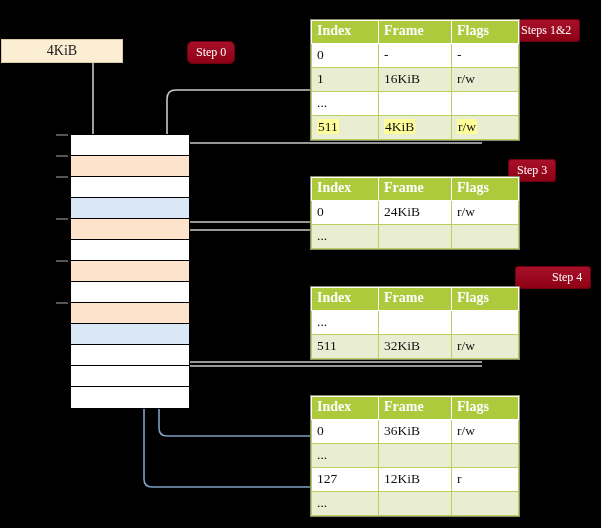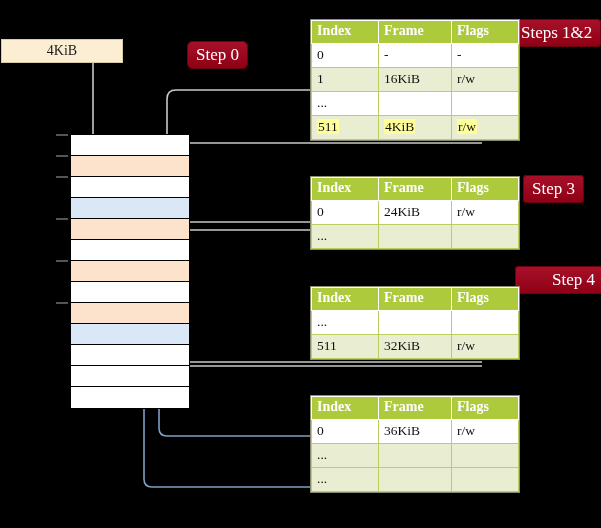--- a/index.html
+++ b/index.html
@@ -20,21 +20,21 @@
     left: 0; top: 0;
     width: 601px; height: 528px;
   }
 
   
   .step-badge {
     position: absolute;
     background: #9b0a1e;
     background: linear-gradient(180deg,#a8112a 0%, #8d0014 100%);
     color: #ffffff;
-    font-size: 17px;
+    font-size: 12px;
     line-height: 1;
     padding: 5px 9px 6px 9px;
     border-radius: 4px;
     white-space: nowrap;
     text-align: left;
     box-shadow: 0 0 0 1px #6d0010 inset;
   }
 
   
   .page-box {
@@ -181,21 +181,21 @@
       <div class="tick" style="left: 56px; top: 155px; position: absolute;"></div>
       <div class="tick" style="left: 56px; top: 176px; position: absolute;"></div>
       <div class="tick" style="left: 56px; top: 218px; position: absolute;"></div>
       <div class="tick" style="left: 56px; top: 260px; position: absolute;"></div>
       <div class="tick" style="left: 56px; top: 302px; position: absolute;"></div>
     </div>
 
   <div id="badges">
       <div class="step-badge" style="left: 187px; top: 41px; border-radius: 6px;">Step 0</div>
       <div class="step-badge" style="left: 512px; top: 19px;">Steps 1&amp;2</div>
-      <div class="step-badge" style="left: 523px; top: 159px; margin-top: 16px;">Step 3</div>
+      <div class="step-badge" style="left: 508px; top: 159px;">Step 3</div>
       <div class="step-badge" style="left: 515px; top: 266px; padding-left: 37px;">Step 4</div>
     </div>
 
   <div id="tables">
       <table class="pt" style="left: 311px; top: 20px; width: 169px;">
         <thead>
           <tr>
             <th class="col-index">Index</th>
             <th class="col-frame">Frame</th>
             <th class="col-flags">Flags</th>
@@ -278,20 +278,25 @@
           <tr>
             <td class="col-index">0</td>
             <td class="col-frame">36KiB</td>
             <td class="col-flags">r/w</td>
           </tr>
           <tr class="alt">
             <td class="col-index">...</td>
             <td class="col-frame"></td>
             <td class="col-flags"></td>
           </tr>
+          <tr>
+            <td class="col-index">127</td>
+            <td class="col-frame">12KiB</td>
+            <td class="col-flags">r</td>
+          </tr>
           <tr class="alt">
             <td class="col-index">...</td>
             <td class="col-frame"></td>
             <td class="col-flags"></td>
           </tr>
         </tbody>
       </table>
     </div>
 
 </div>

